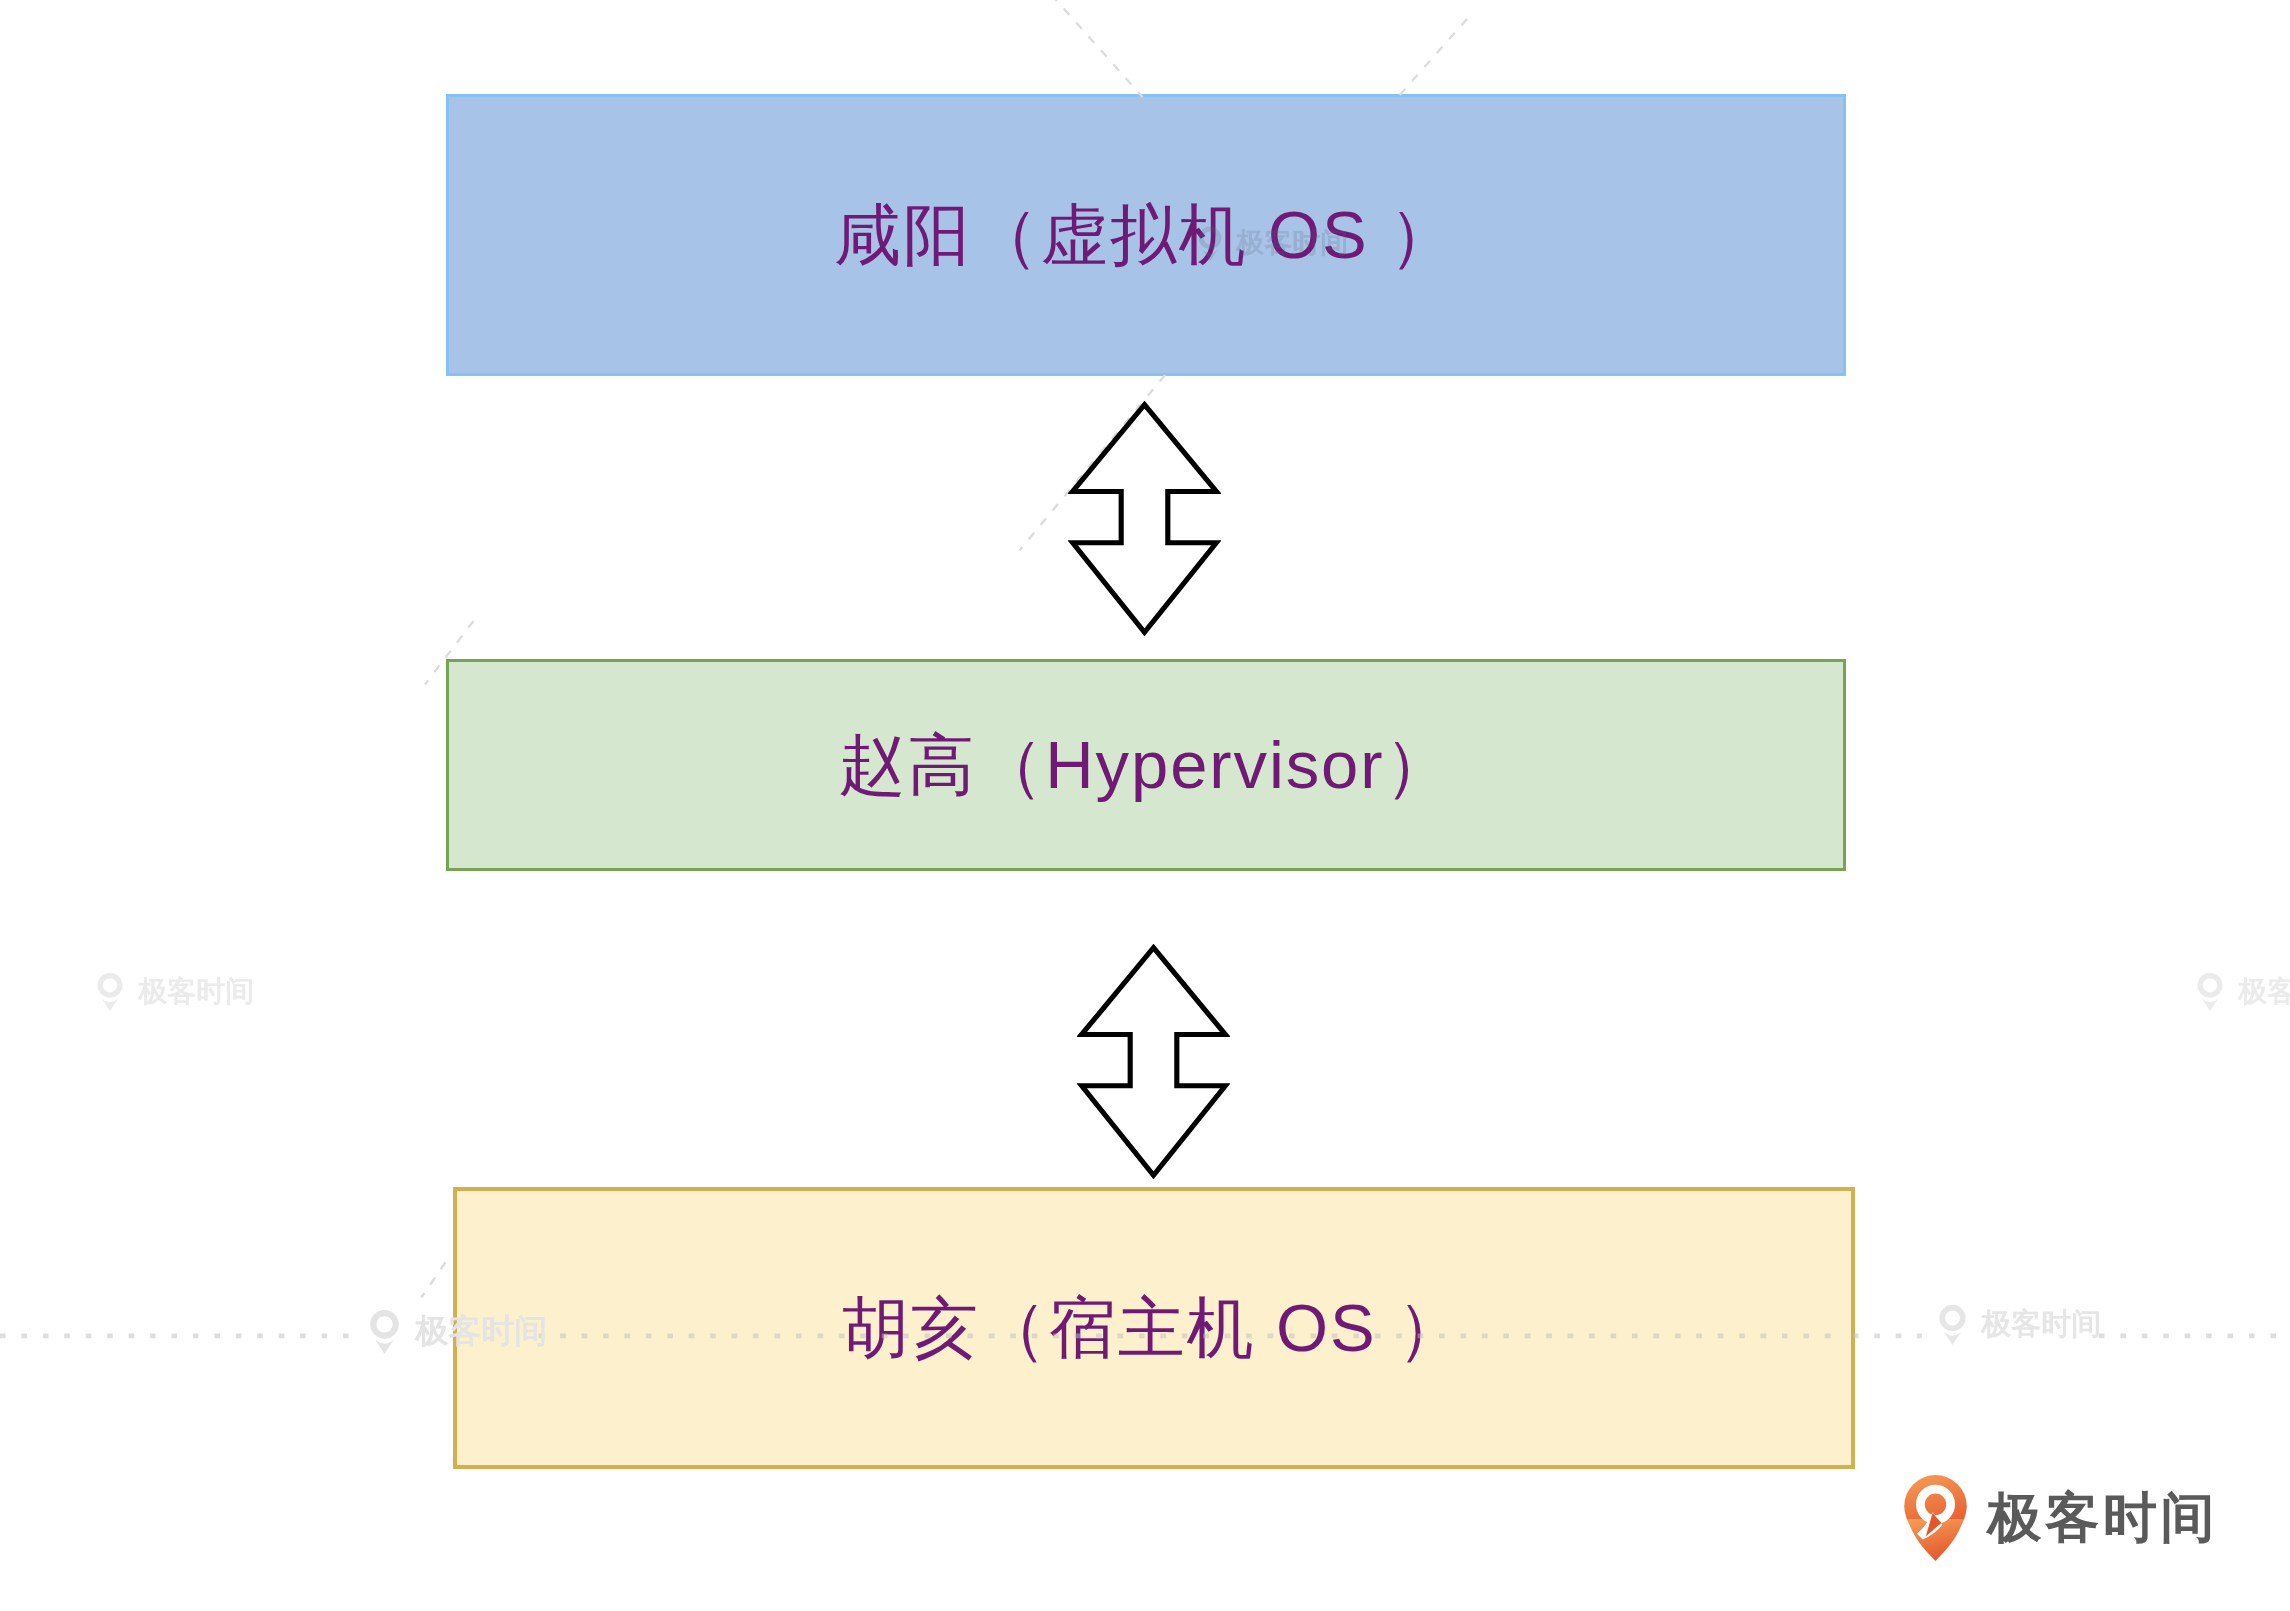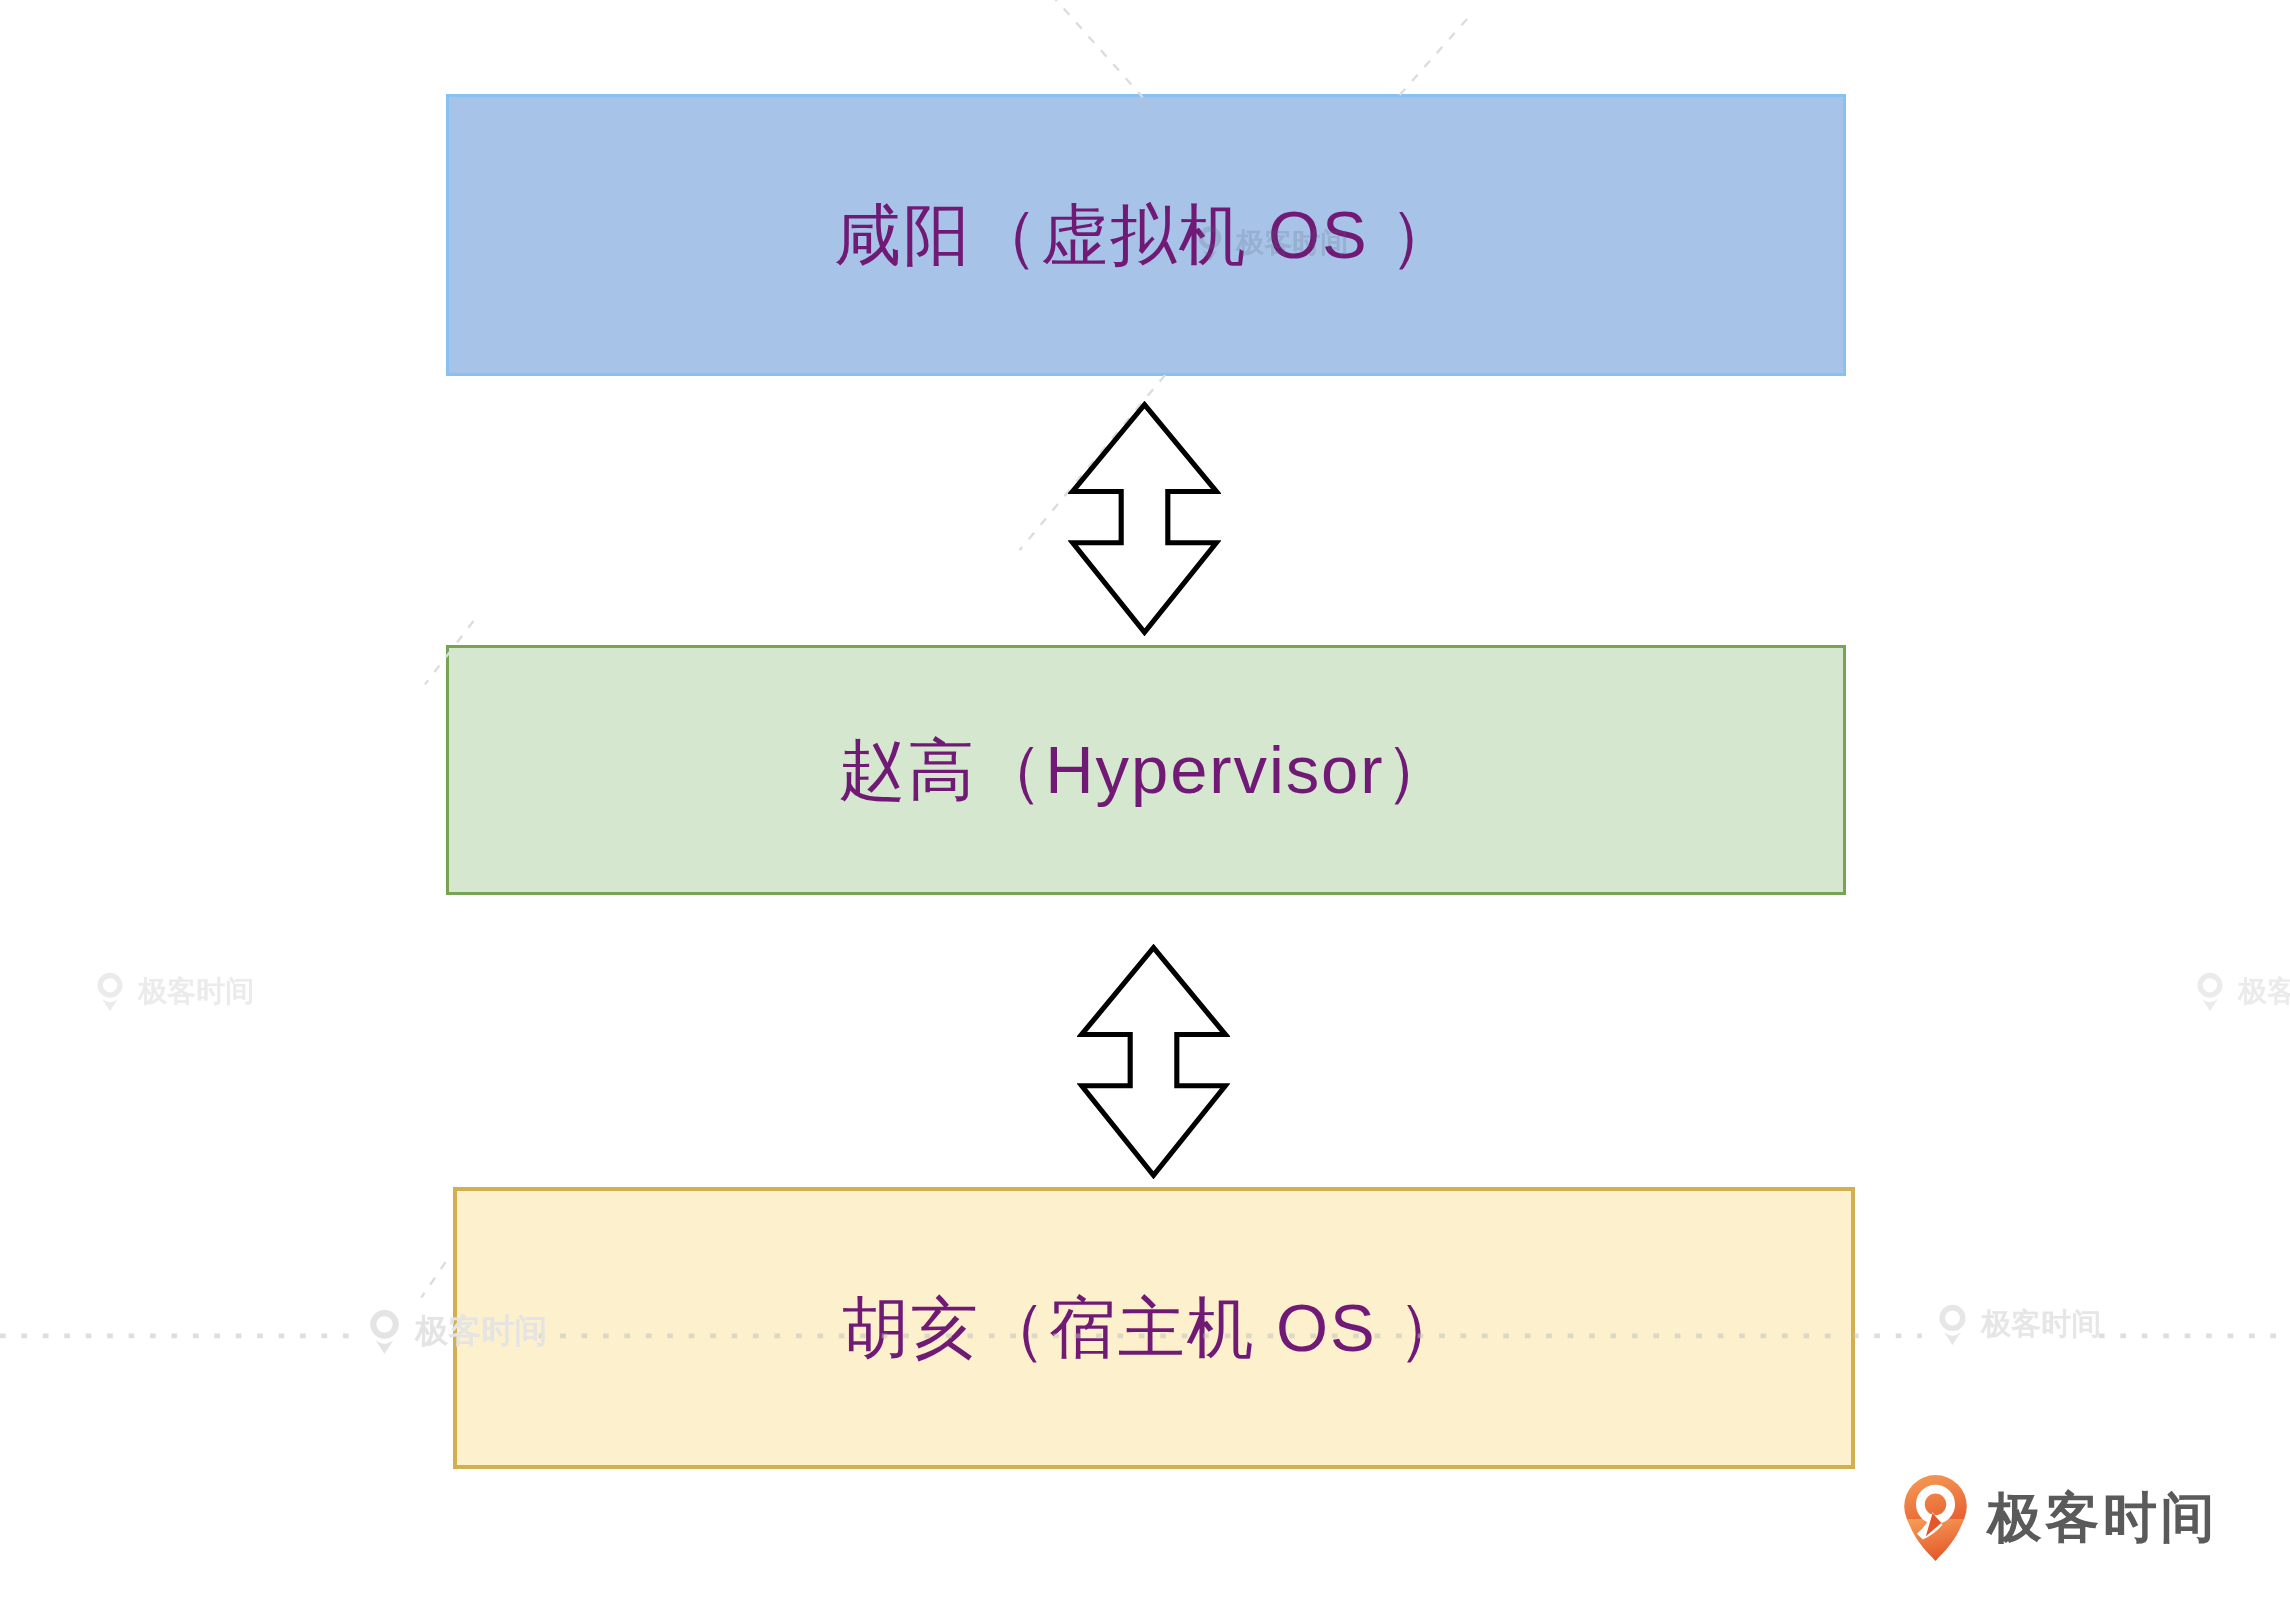--- a/index.html
+++ b/index.html
@@ -11,21 +11,21 @@
     font-family:"Liberation Sans","DejaVu Sans",sans-serif;
   }
   
   .box{
     position:absolute;
     box-sizing:border-box;
     display:flex;align-items:center;justify-content:center;
     z-index:1;
   }
   .box-vm   {left:446px;top:94px;width:1400px;height:282px;background:#A7C3E8;border:3.7px solid #85C1F1;}
-  .box-hyp  {left:446px;top:645px;width:1400px;height:250px;background:#D6E7D0;border:3.7px solid #76A452;}
+  .box-hyp  {left:446px;top:659px;width:1400px;height:212px;background:#D6E7D0;border:3.7px solid #76A452;}
   .box-host {left:445px;top:1187px;width:1402px;height:282px;background:#FCF1CC;border:4.7px solid #D2AF4F;margin-left:8px;}
   .box-label{
     position:relative;z-index:3;
     font-size:67px;font-weight:500;color:#701a75;
     letter-spacing:1.9px;white-space:nowrap;
   }
   
   .arrow{position:absolute;z-index:3;}
   .arrow-1{left:1068px;top:401px;}
   .arrow-2{left:1077px;top:944px;}

